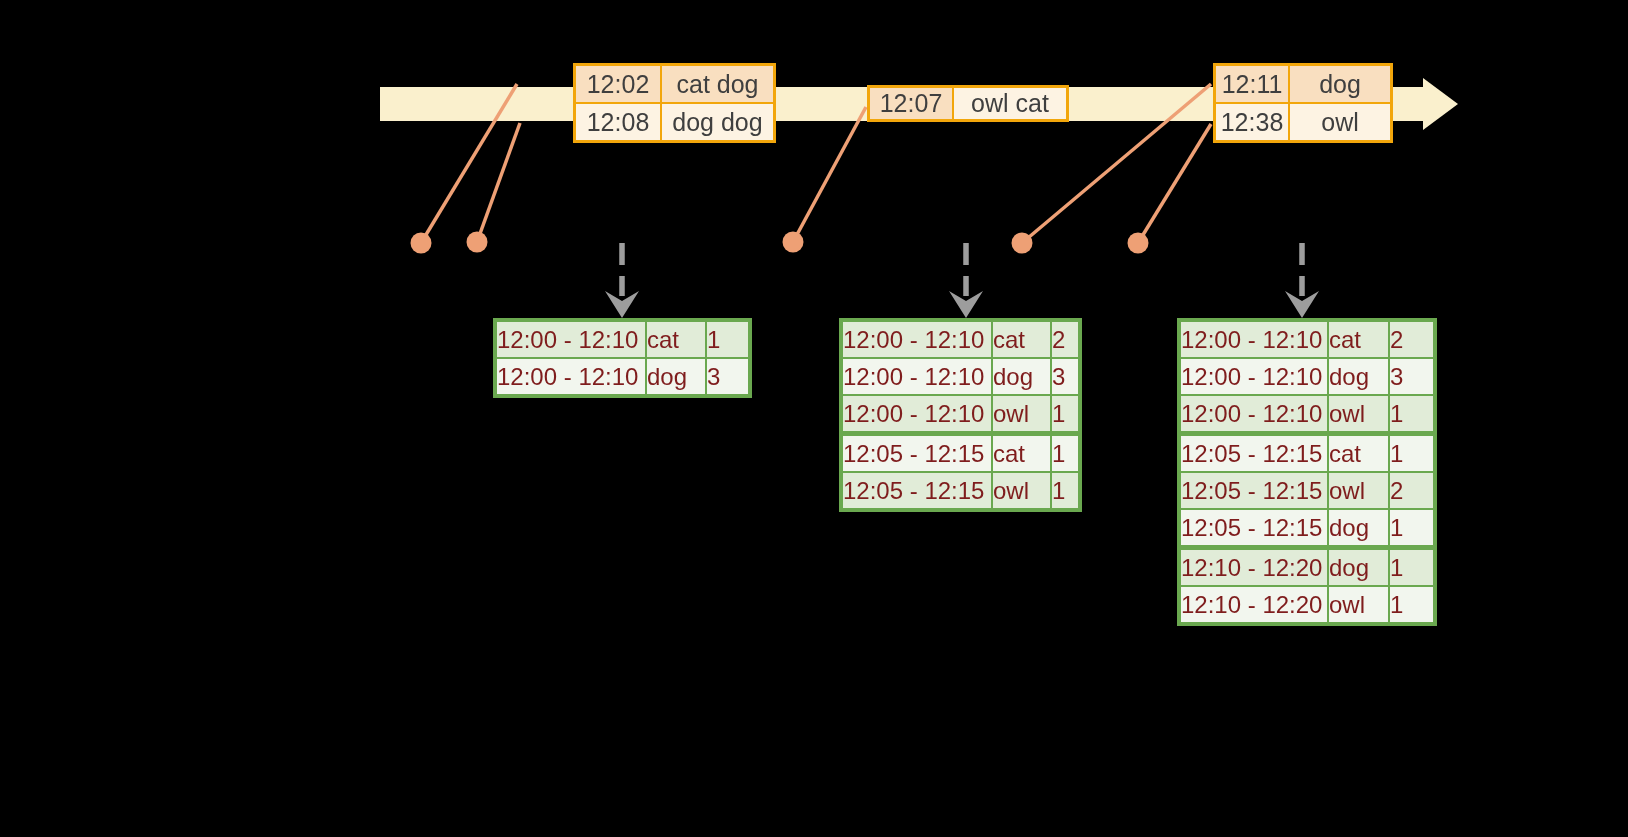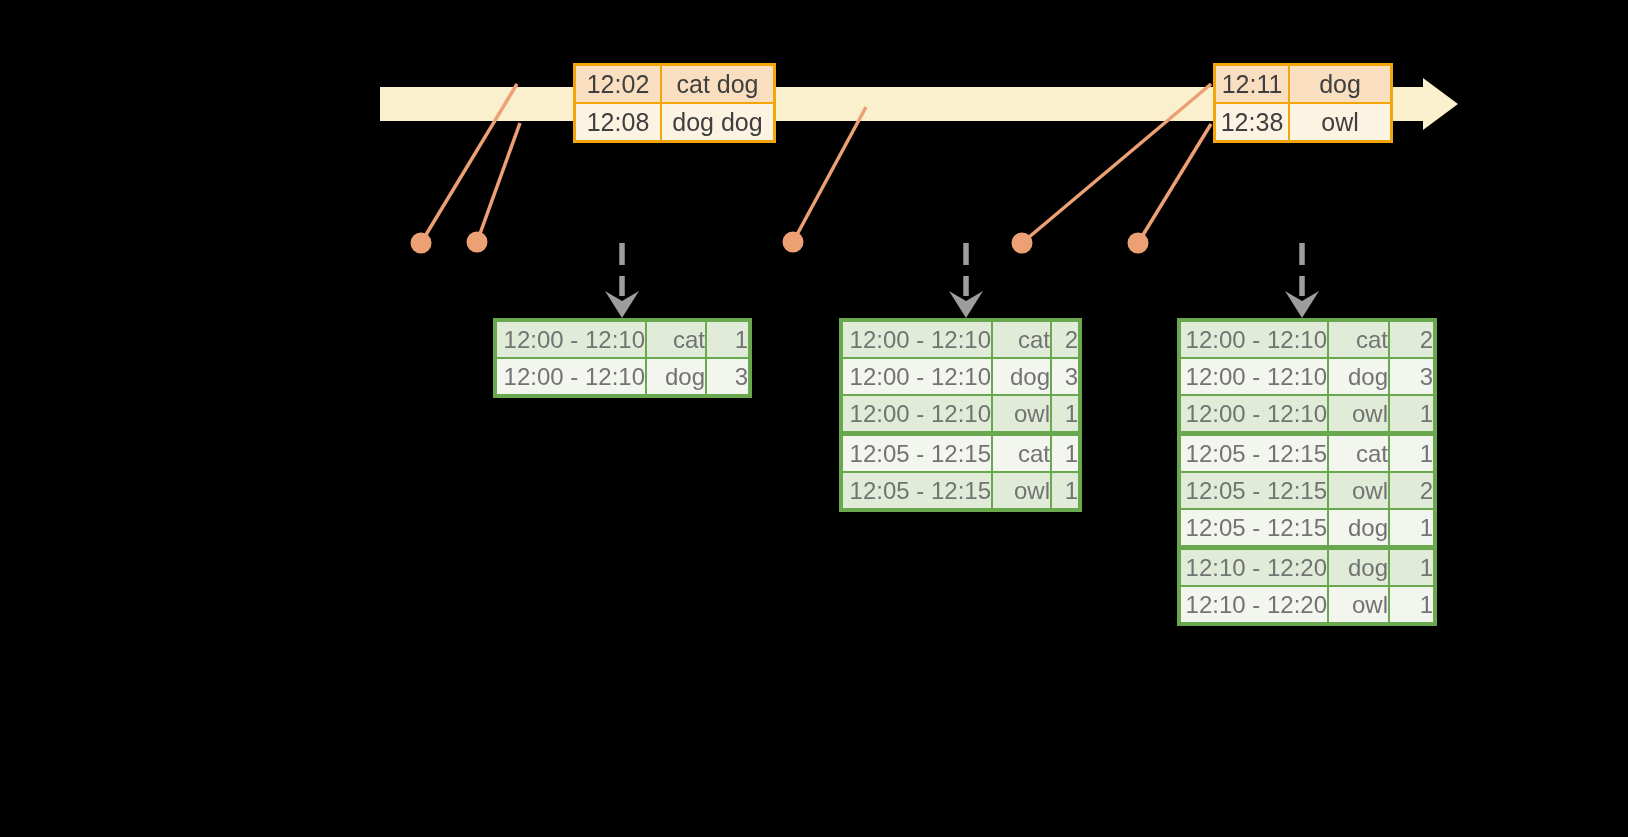--- a/index.html
+++ b/index.html
@@ -16,22 +16,22 @@
   .etable .dark{background:#f9dfc0;}
   #event-table-1{left:544px;top:63px;grid-template-columns:84px 111px;grid-auto-rows:36px;margin-left:29px;}
   #event-table-2{left:867px;top:85px;grid-template-columns:82px 112px;grid-auto-rows:31px;}
   #event-table-3{left:1213px;top:63px;grid-template-columns:72px 100px;grid-auto-rows:36px;}
 
   
   .rtable{position:absolute;display:flex;flex-direction:column;gap:2px;
           background:#6aa84f;border:4px solid #6aa84f;}
   .rrow{display:grid;gap:2px;}
   .rrow.break{margin-top:3px;}
-  .rtable .cell{background:#f2f6ee;height:35px;line-height:35px;text-align:right;
-                font-size:24px;color:#737373;}
+  .rtable .cell{background:#f2f6ee;height:35px;line-height:35px;text-align:left;
+                font-size:24px;color:#7f1d1d;}
   .rtable .dark{background:#e1ecd8;}
   #result-table-1{left:493px;top:318px;}
   #result-table-1 .rrow{grid-template-columns:148px 58px 41px;}
   #result-table-2{left:839px;top:318px;}
   #result-table-2 .rrow{grid-template-columns:148px 57px 26px;}
   #result-table-3{left:1177px;top:318px;}
   #result-table-3 .rrow{grid-template-columns:146px 59px 43px;}
 </style>
 </head>
 <body>
@@ -67,20 +67,24 @@
       <line x1="1302" y1="243" x2="1302" y2="296" stroke-width="5.5" stroke-dasharray="22 11"></line>
       <polygon points="1285,291 1302,301 1319,291 1302,318" stroke="none"></polygon>
     </g>
   </svg>
 
   <div id="event-table-1" class="etable">
       <div class="cell dark">12:02</div>
       <div class="cell dark">cat dog</div>
       <div class="cell">12:08</div>
       <div class="cell">dog dog</div>
+    </div>
+  <div id="event-table-2" class="etable">
+      <div class="cell dark">12:07</div>
+      <div class="cell">owl cat</div>
     </div>
   <div id="event-table-3" class="etable">
       <div class="cell dark">12:11</div>
       <div class="cell dark">dog</div>
       <div class="cell">12:38</div>
       <div class="cell">owl</div>
     </div>
 
   <div id="result-table-1" class="rtable">
       <div class="rrow">

